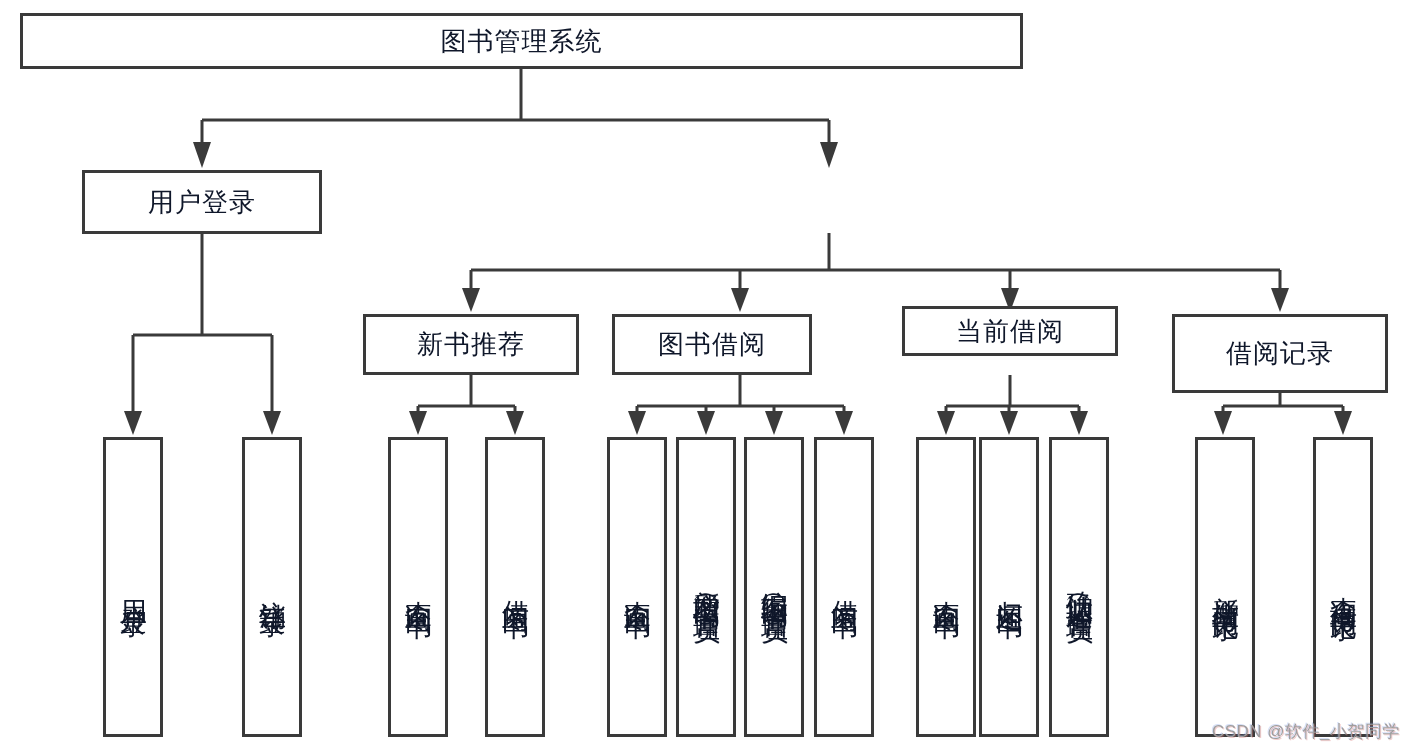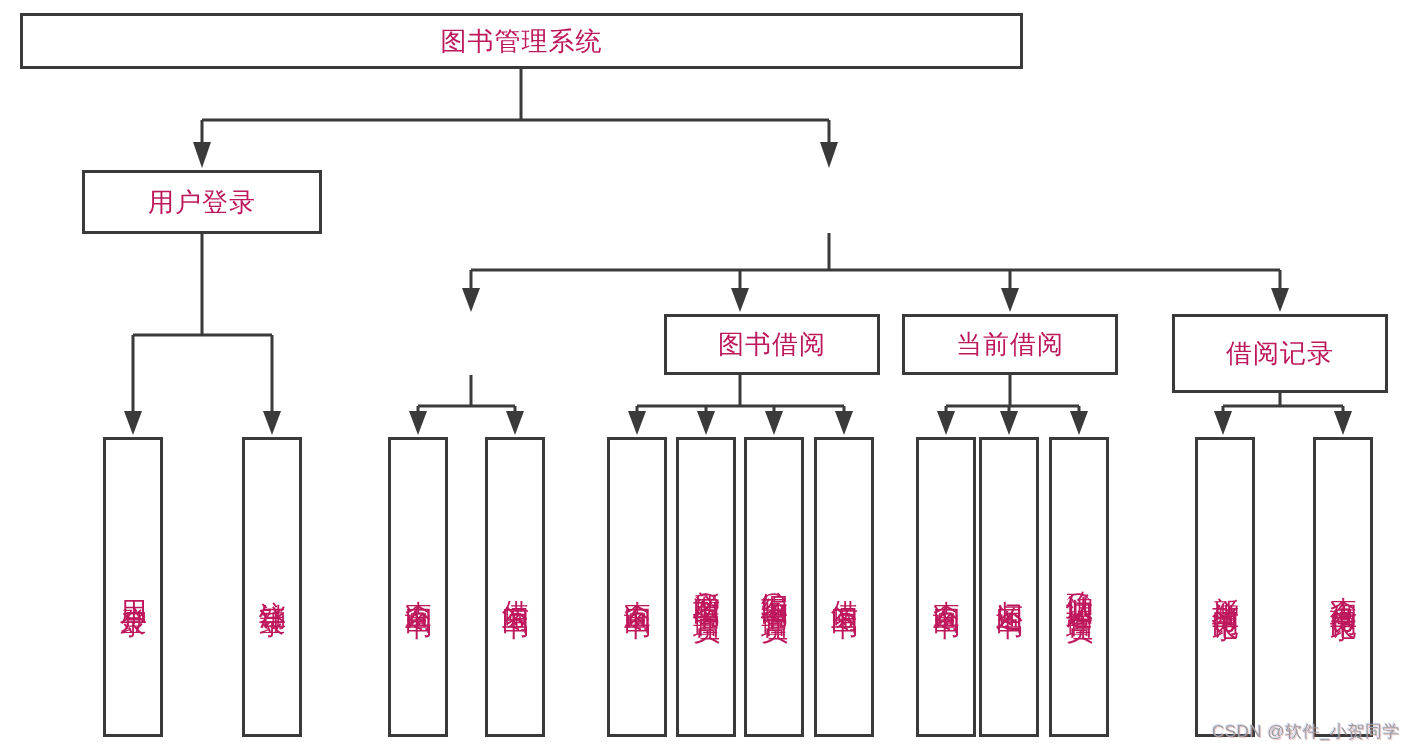--- a/index.html
+++ b/index.html
@@ -20,21 +20,21 @@
   }
   .wires path { stroke: #3a3a3a; stroke-width: 3; fill: none; }
   .wires polygon { fill: #3a3a3a; stroke: none; }
   .node {
     position: absolute;
     background: #ffffff;
     border: 3px solid #3a3a3a;
     display: flex;
     align-items: center;
     justify-content: center;
-    color: #be185d;
+    color: #0f172a;
     font-size: 26px;
     letter-spacing: 1px;
     white-space: nowrap;
   }
   .node.leaf span {
     writing-mode: vertical-rl;
     text-orientation: mixed;
     font-size: 27px;
     letter-spacing: 4px;
     white-space: normal;
@@ -92,24 +92,27 @@
   </svg>
 
   <div class="node" style="left:20px;top:13px;width:1003px;height:56px">
     <span>图书管理系统</span>
   </div>
 
   <div class="node" style="left:82px;top:170px;width:240px;height:64px">
     <span>用户登录</span>
   </div>
 
-  <div class="node" style="left:664px;top:314px;width:216px;height:61px">
+  <div class="node" style="left:363px;top:314px;width:216px;height:61px">
+    <span>新书推荐</span>
+  </div>
+  <div class="node" style="left:612px;top:314px;width:200px;height:61px">
     <span>图书借阅</span>
   </div>
-  <div class="node" style="left:902px;top:314px;width:216px;height:61px">
+  <div class="node" style="left:902px;top:306px;width:216px;height:50px">
     <span>当前借阅</span>
   </div>
   <div class="node" style="left:1172px;top:314px;width:216px;height:79px">
     <span>借阅记录</span>
   </div>
 
   <div class="node leaf" style="left:103px;top:437px;width:60px;height:300px">
     <span>用户登录</span>
   </div>
   <div class="node leaf" style="left:242px;top:437px;width:60px;height:300px">

